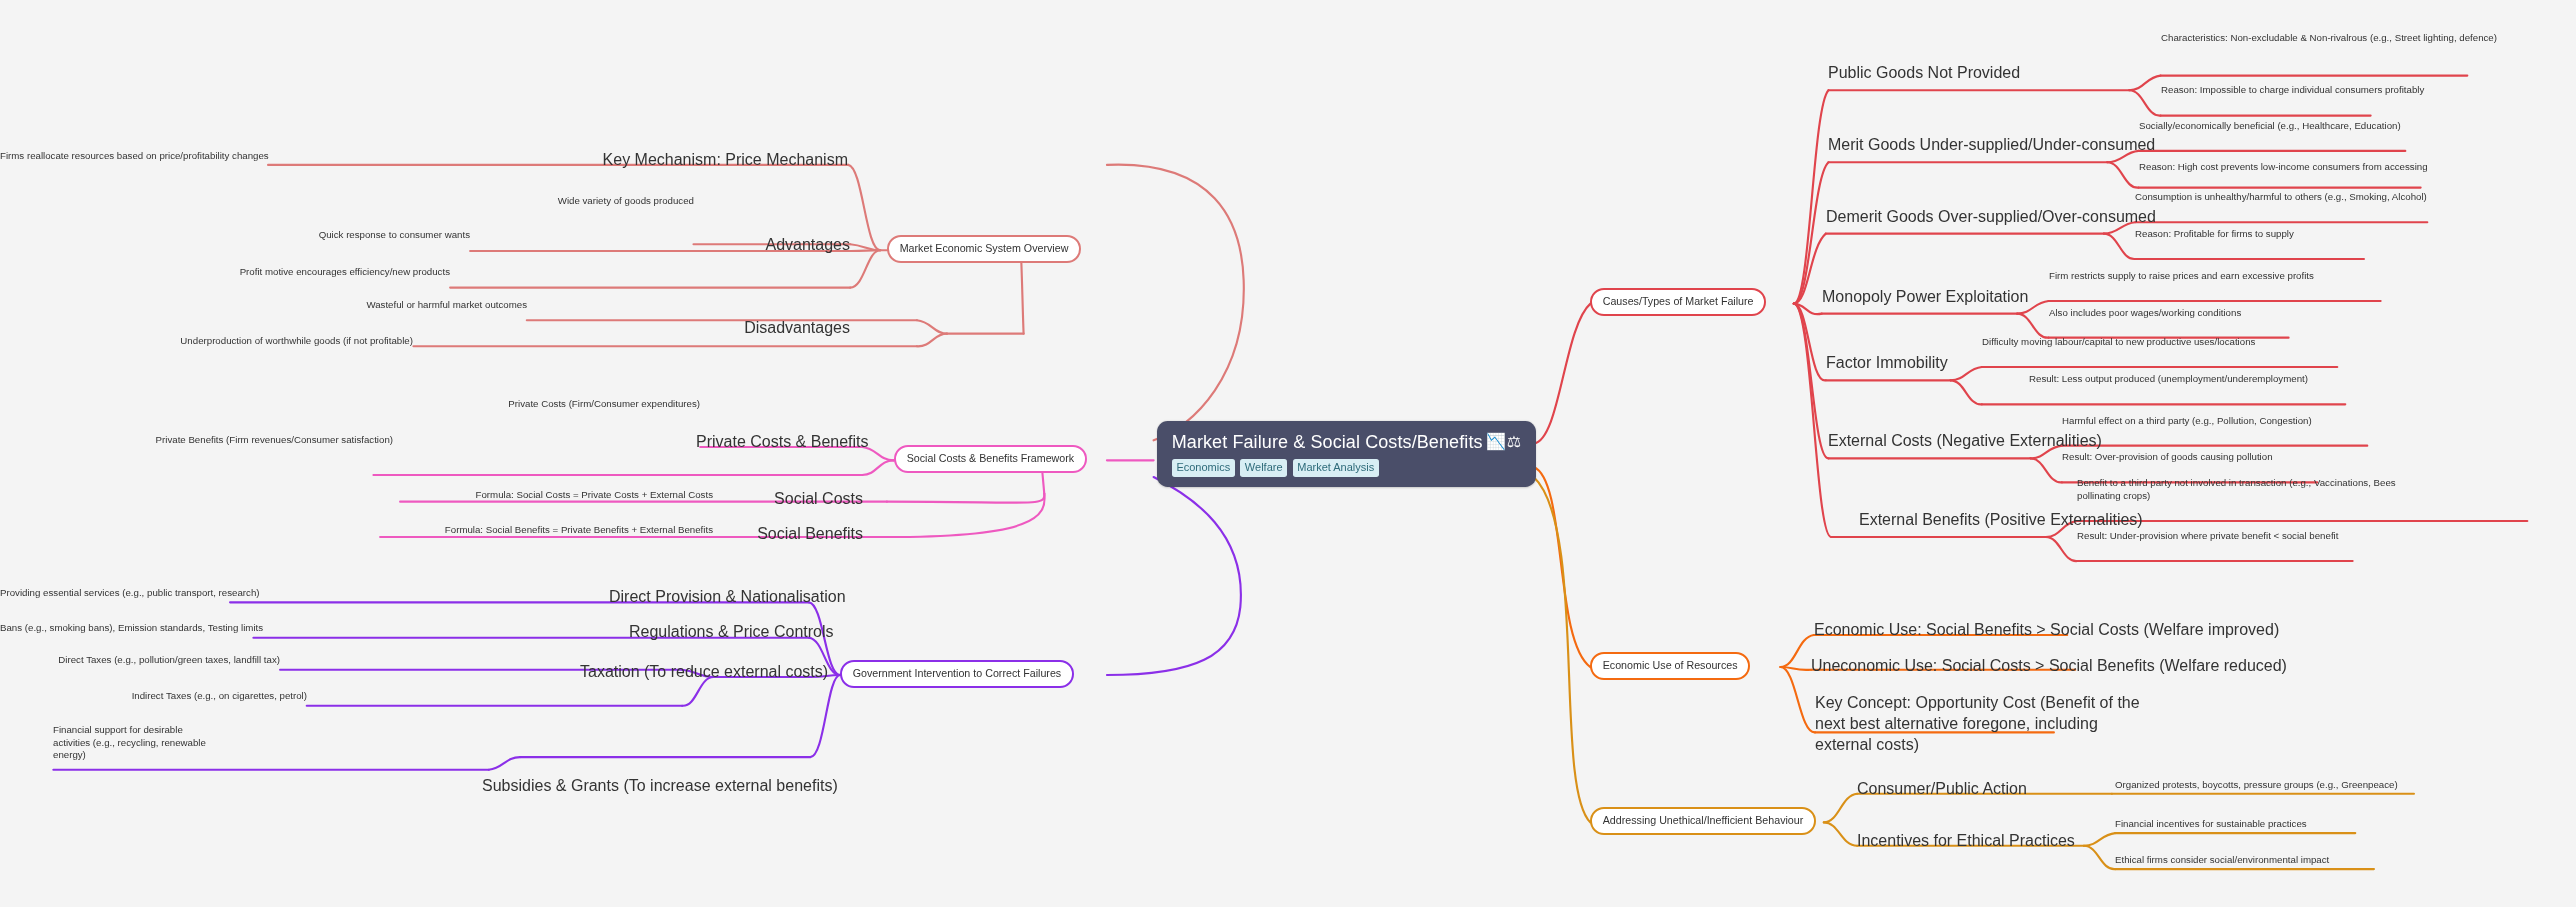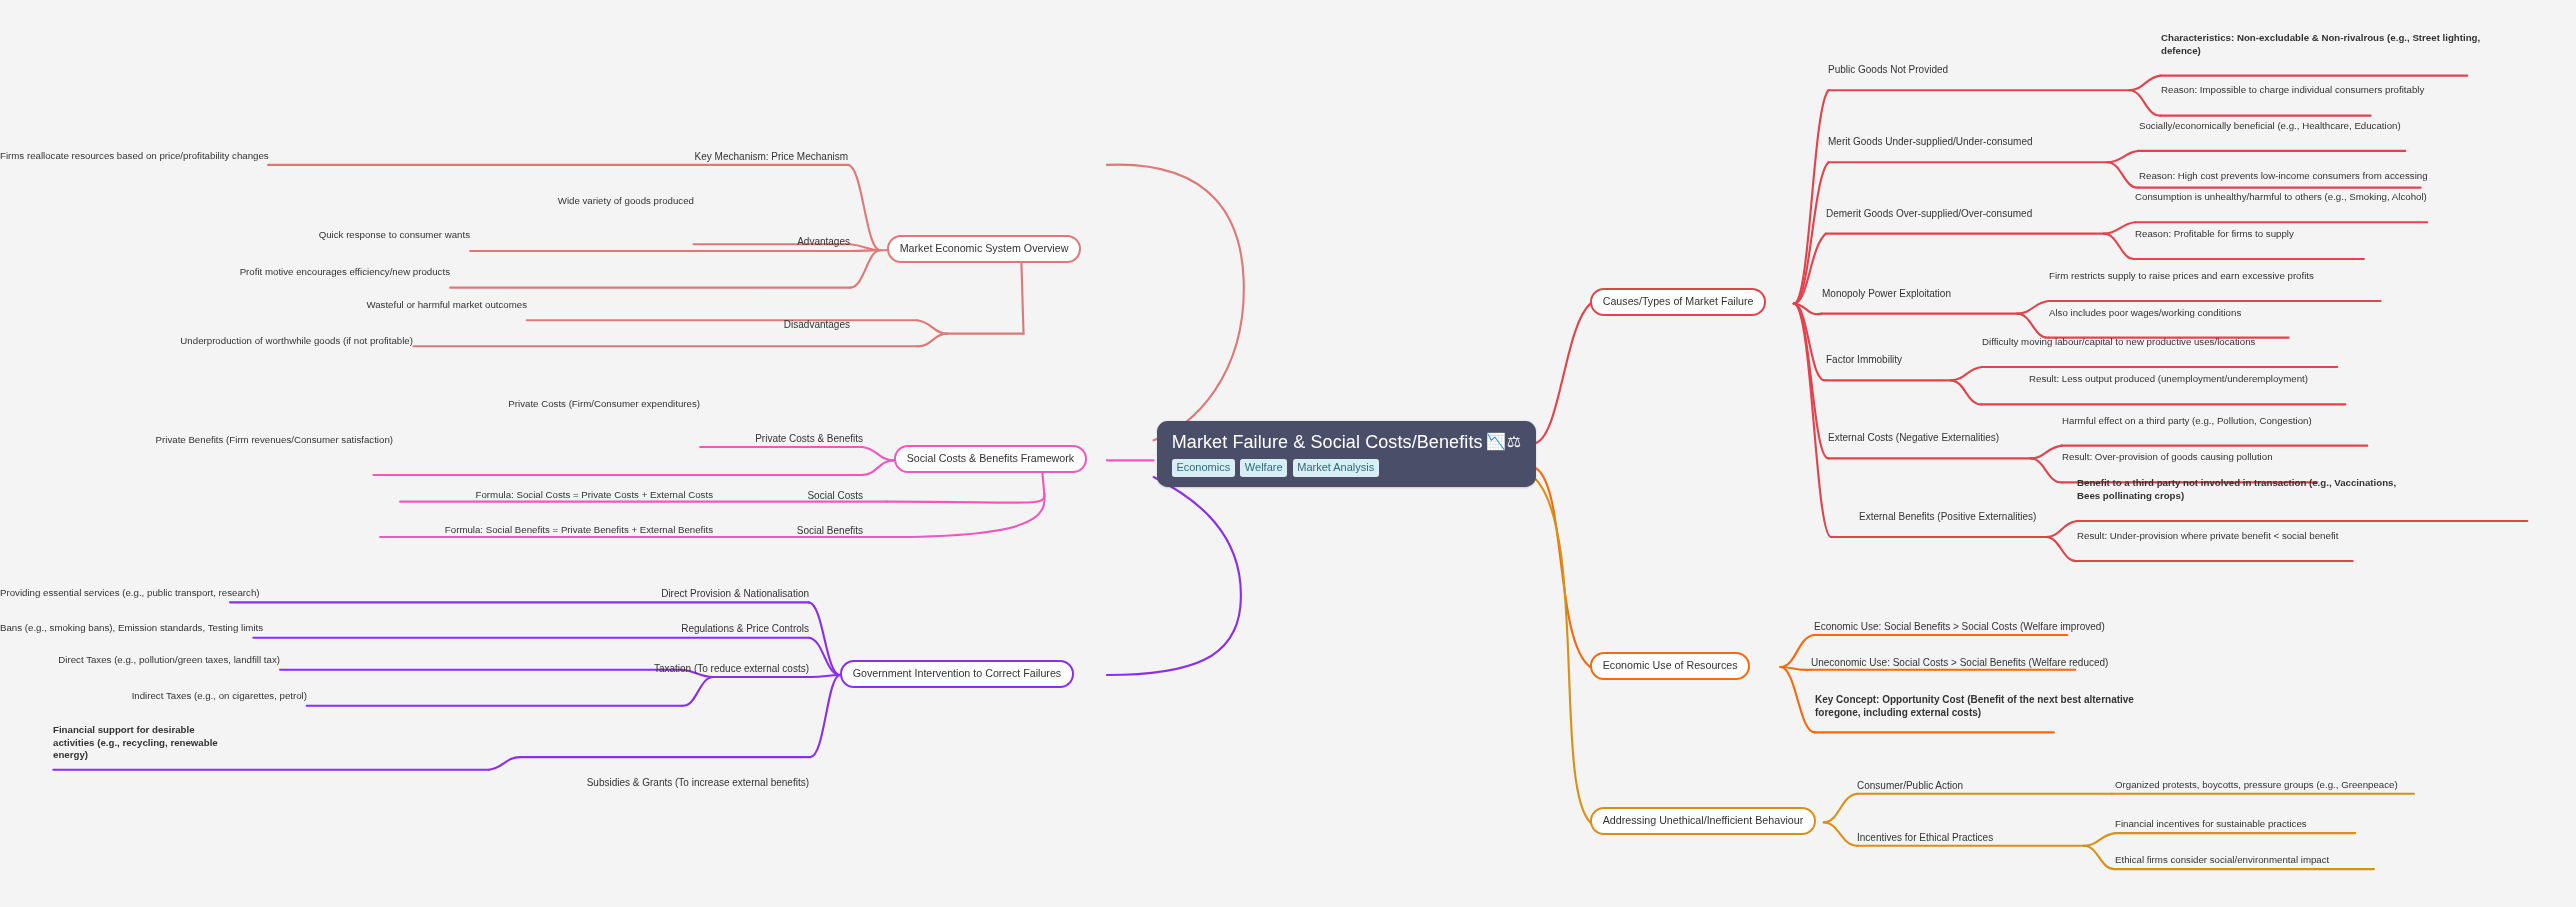--- a/index.html
+++ b/index.html
@@ -60,22 +60,22 @@
   .l1.c-orange   {border-color:#f46a10;}
   .l1.c-amber    {border-color:#d99017;}
 
   
   .txt{
     font-size:10px;
     color:#333333;
     line-height:1.3;
     white-space:nowrap;
   }
-  .txt.wrap{white-space:normal;font-weight:bold;}
-  .txt.l2{font-size:10px;}
+  .txt.wrap{white-space:normal;}
+  .txt.l2{font-size:16px;}
   .txt.l3{font-size:9.7px;}
   .anchor-l{text-align:right;}
 </style>
 </head>
 <body>
 
 <div id="mindmap">
 
   <svg id="links" viewBox="0 0 3863 1361" xmlns="http://www.w3.org/2000/svg">
     <g fill="none" stroke-width="3.2" stroke-linecap="round">
@@ -212,21 +212,21 @@
   </div>
 
   <div class="node l1 c-red" style="left:1590px;top:288px;">Causes/Types of Market Failure</div>
 
   <div class="node txt l2" style="left:1828px;top:63px;">Public Goods Not Provided</div>
   <div class="node txt l3 wrap" style="left:2161px;top:32px;width:341px;">Characteristics: Non-excludable &amp; Non-rivalrous (e.g., Street lighting, defence)</div>
   <div class="node txt l3" style="left:2161px;top:84px;">Reason: Impossible to charge individual consumers profitably</div>
 
   <div class="node txt l2" style="left:1828px;top:135px;">Merit Goods Under-supplied/Under-consumed</div>
   <div class="node txt l3" style="left:2139px;top:120px;">Socially/economically beneficial (e.g., Healthcare, Education)</div>
-  <div class="node txt l3" style="left:2139px;top:170px;">Reason: High cost prevents low-income consumers from accessing</div>
+  <div class="node txt l3" style="left:2139px;top:161px;">Reason: High cost prevents low-income consumers from accessing</div>
 
   <div class="node txt l2" style="left:1826px;top:207px;">Demerit Goods Over-supplied/Over-consumed</div>
   <div class="node txt l3" style="left:2135px;top:191px;">Consumption is unhealthy/harmful to others (e.g., Smoking, Alcohol)</div>
   <div class="node txt l3" style="left:2135px;top:228px;">Reason: Profitable for firms to supply</div>
 
   <div class="node txt l2" style="left:1822px;top:287px;">Monopoly Power Exploitation</div>
   <div class="node txt l3" style="left:2049px;top:270px;">Firm restricts supply to raise prices and earn excessive profits</div>
   <div class="node txt l3" style="left:2049px;top:307px;">Also includes poor wages/working conditions</div>
 
   <div class="node txt l2" style="left:1826px;top:353px;">Factor Immobility</div>

